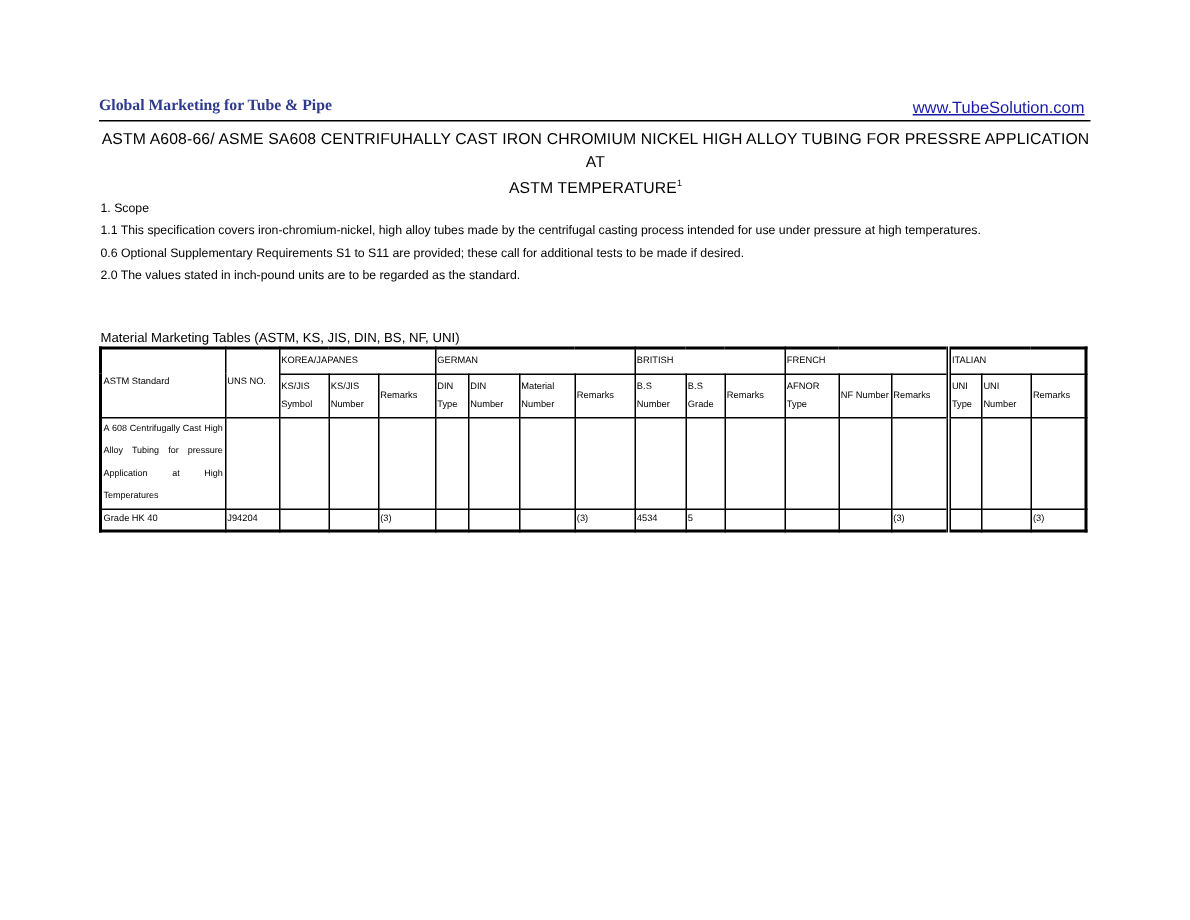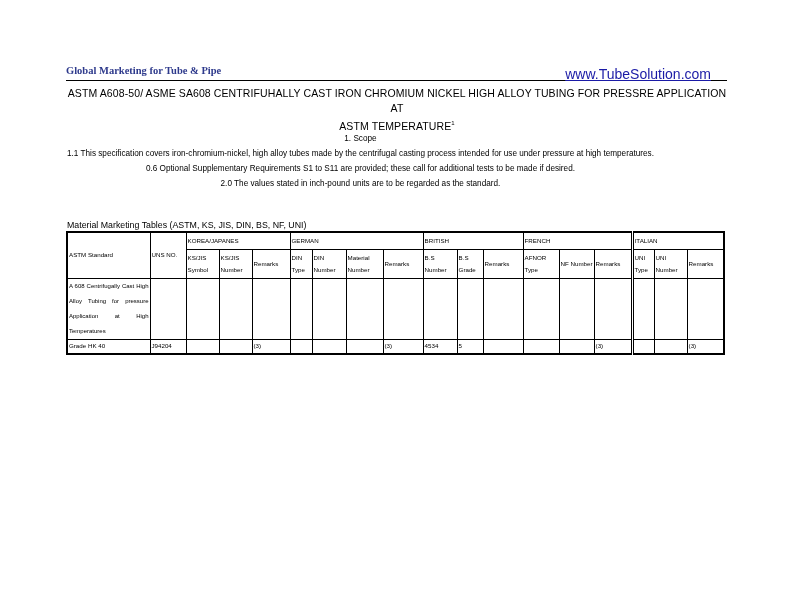--- a/index.html
+++ b/index.html
@@ -1,23 +1,23 @@
 <!DOCTYPE html>
 <html><head>
   <meta charset="utf-8">
   <style>
     html, body { margin: 0; padding: 0; background: #ffffff; }
     body { width: 793px; height: 613px; position: relative; overflow: hidden; font-family: "Liberation Sans", sans-serif; color: #000; }
     .page { position: absolute; left: 0; top: 0; width: 793px; height: 611px; }
     .header { position: absolute; left: 66px; top: 64px; width: 661px; height: 16px; border-bottom: 1px solid #000; }
     .brand { position: absolute; left: 0; top: 1px; font-family: "Liberation Serif", serif; font-weight: bold; font-size: 10.5px; color: #2e3a8c; }
-    .site { position: absolute; right: 16px; top: 2px; font-size: 14px; color: #1a1aa6; text-decoration: underline; }
+    .site { position: absolute; right: 4px; top: 2px; font-size: 11px; color: #1a1aa6; text-decoration: underline; }
     .title { position: absolute; left: 62px; top: 86px; width: 670px; text-align: center; font-size: 10.5px; line-height: 15px; letter-spacing: 0.1px; }
     .title sup { font-size: 6px; }
-    .scope { position: absolute; left: 67px; top: 131px; font-size: 8.2px; line-height: 15px; text-align: center; }
+    .scope { position: absolute; left: 67px; top: 131px; font-size: 8.2px; line-height: 15px; }
     .scope div { white-space: nowrap; }
     .caption { position: absolute; left: 67px; top: 220px; font-size: 8.8px; }
     table.mct { position: absolute; left: 66px; top: 231px; width: 657px; border-collapse: collapse; font-size: 6.2px; table-layout: fixed; border: 2px solid #000; }
     table.mct td { border: 1.5px solid #000; padding: 0 1px; vertical-align: middle; line-height: 12px; overflow: hidden; }
     .grp { height: 17px; }
     .sub td { height: 28px; }
     .big td { height: 60px; }
     .last td { height: 13px; line-height: 11px; }
     .desc { text-align: justify; line-height: 15px !important; font-size: 6px; }
     .thick-b td { border-bottom: 2px double #000; }
@@ -26,21 +26,21 @@
 </head>
 <body>
 
 <div class="page">
   <div class="header">
     <span class="brand">Global Marketing for Tube &amp; Pipe</span>
     <span class="site">www.TubeSolution.com</span>
   </div>
 
   <div class="title">
-    <div>ASTM A608-50/ ASME SA608 CENTRIFUHALLY CAST IRON CHROMIUM NICKEL HIGH ALLOY TUBING FOR PRESSRE APPLICATION AT</div>
+    <div>ASTM A608-66/ ASME SA608 CENTRIFUHALLY CAST IRON CHROMIUM NICKEL HIGH ALLOY TUBING FOR PRESSRE APPLICATION AT</div>
     <div><span>ASTM TEMPERATURE</span><sup>1</sup></div>
   </div>
 
   <div class="scope">
     <div>1. Scope</div>
     <div>1.1 This specification covers iron-chromium-nickel, high alloy tubes made by the centrifugal casting process intended for use under pressure at high temperatures.</div>
     <div>0.6 Optional Supplementary Requirements S1 to S11 are provided; these call for additional tests to be made if desired.</div>
     <div>2.0 The values stated in inch-pound units are to be regarded as the standard.</div>
   </div>
 

